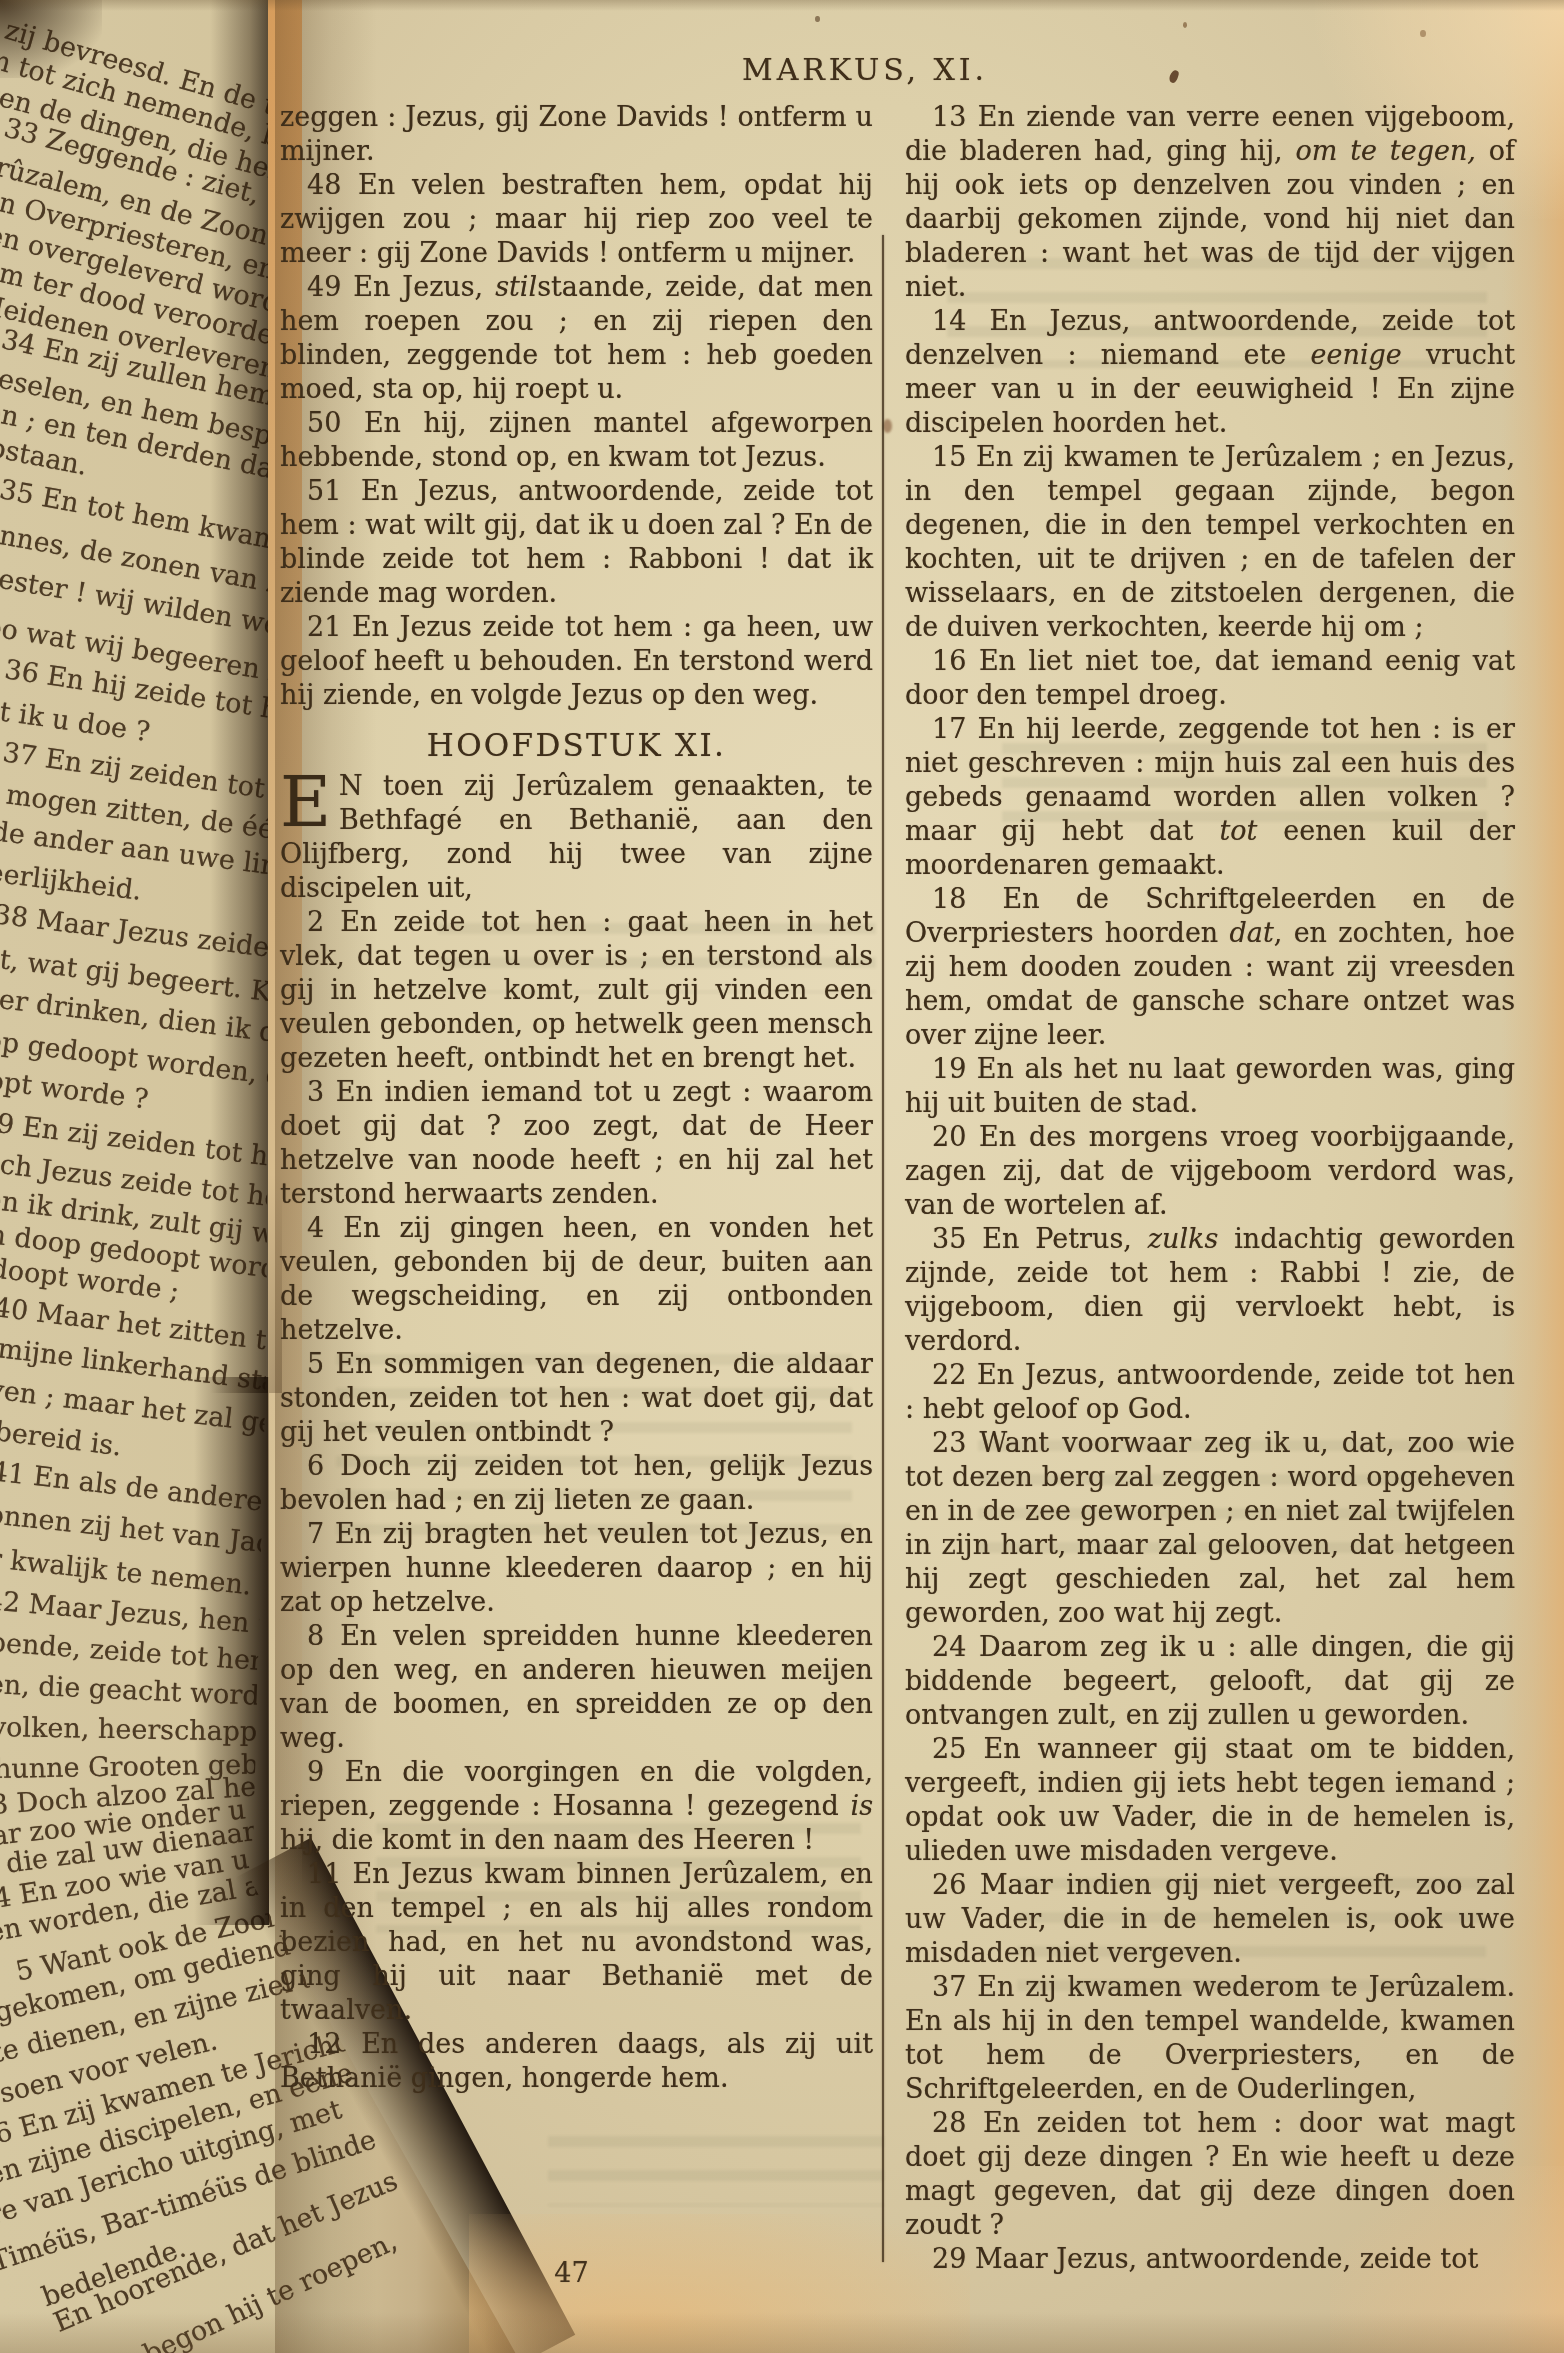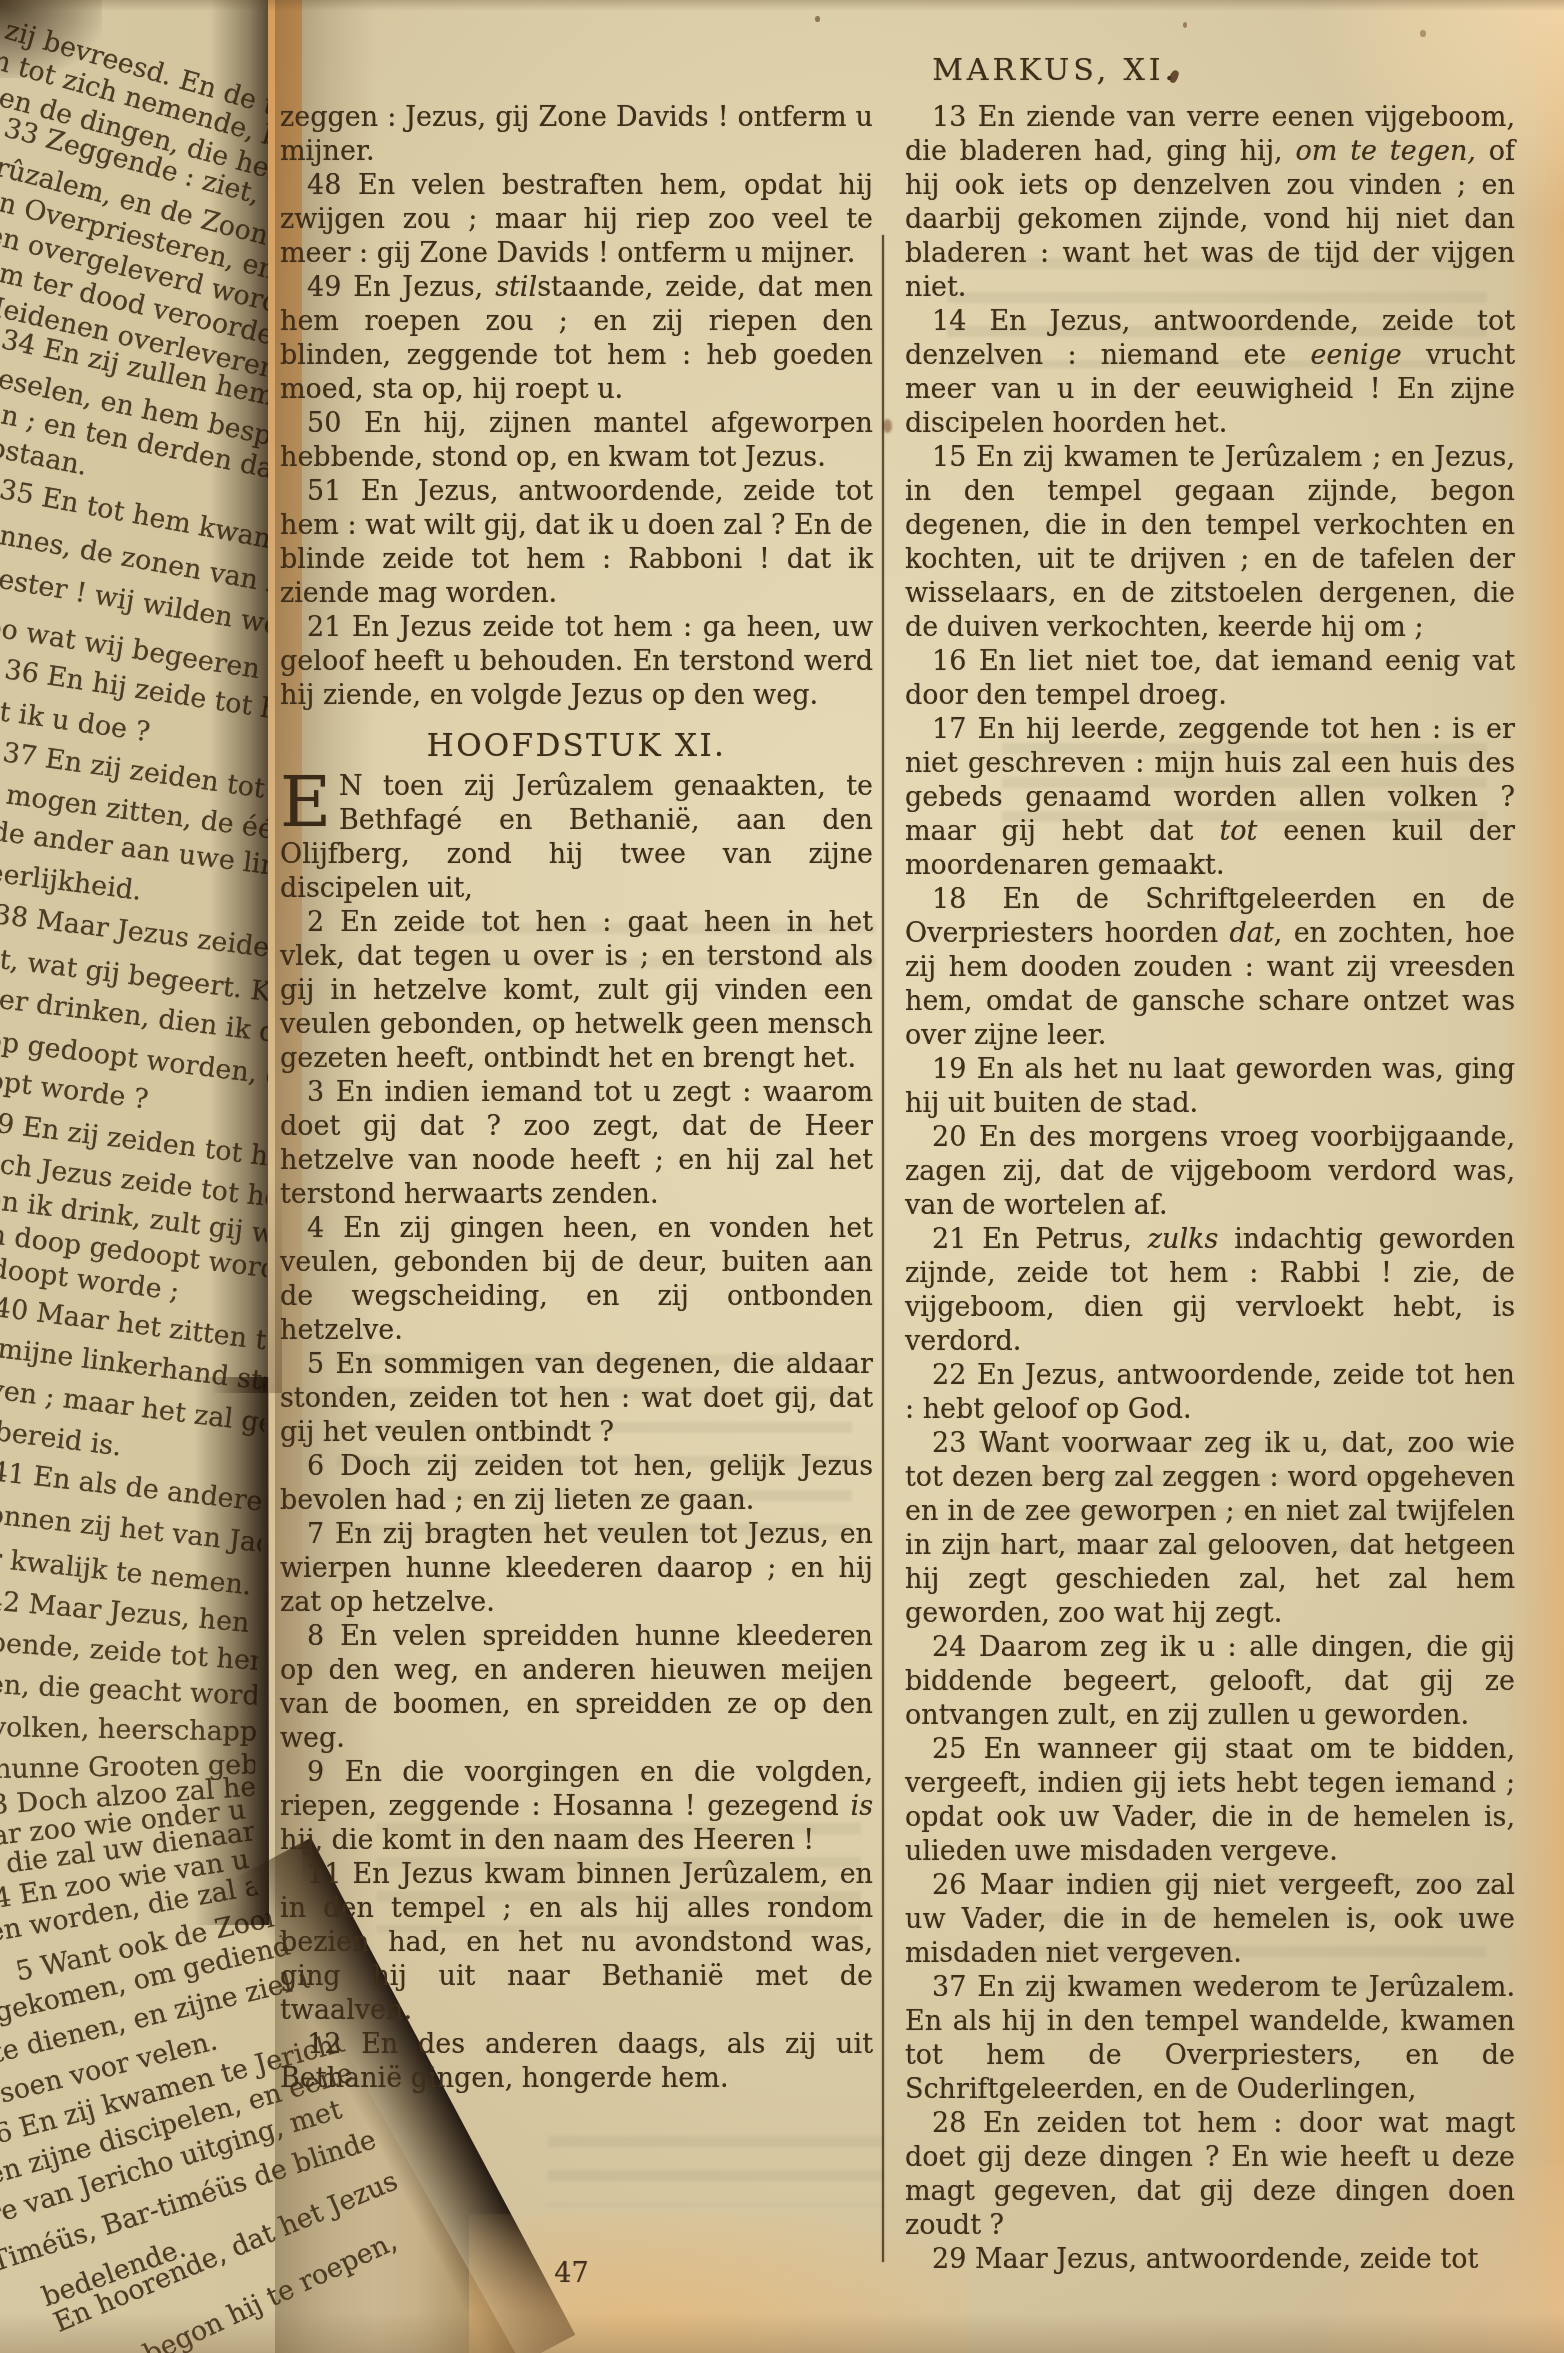--- a/index.html
+++ b/index.html
@@ -30,21 +30,21 @@
         background:linear-gradient(90deg,rgba(80,55,25,.35),rgba(80,55,25,.12) 55%,rgba(80,55,25,0));}
   #rightedge{position:absolute;right:0;top:0;width:63px;height:100%;
         background:linear-gradient(270deg,#dfb379 0%,rgba(223,179,121,.38) 50%,rgba(223,179,121,0) 100%);}
   #trcorner{position:absolute;right:0;top:0;width:250px;height:219px;
         background:radial-gradient(at 100% 0%,rgba(243,216,170,.9),rgba(243,216,170,.4) 48%,transparent 72%);}
   #brcorner{position:absolute;right:0;bottom:0;width:235px;height:188px;
         background:radial-gradient(at 100% 100%,rgba(230,193,144,.8),rgba(230,193,144,.3) 55%,transparent 80%);}
   #topshade{position:absolute;left:0;top:0;width:100%;height:11px;background:linear-gradient(180deg,rgba(90,68,38,.28),transparent);}
   #bottomshade{position:absolute;left:0;bottom:0;width:100%;height:42px;background:linear-gradient(0deg,rgba(110,82,46,.28),transparent);}
   
-  #header{position:absolute;left:552px;top:52px;width:626px;text-align:right;
+  #header{position:absolute;left:552px;top:52px;width:626px;text-align:center;
         font-size:30px;letter-spacing:3.9px;color:#402f1a;text-shadow:0 0 0.8px rgba(64,47,26,.6);}
   .col{position:absolute;top:100px;font-size:27px;line-height:34px;color:#3e2e1a;
         text-align:justify;text-shadow:0 0 0.8px rgba(62,46,26,.55);}
   #col-left{left:280px;width:593px;}
   #col-right{left:905px;width:610px;}
   .verse{margin:0;text-indent:27px;}
   .verse.noind{text-indent:0;}
   .it{font-style:italic;}
   #chap-heading{text-align:center;font-size:31px;letter-spacing:2.3px;margin:15.6px 0 7.8px;color:#3e2e1a;}
   #dropcap{float:left;font-size:70px;line-height:58px;margin:3.9px 7.8px 0 0;color:#3a2b18;}
@@ -188,21 +188,21 @@
   <div class="col" id="col-right">
     <div>
         <p class="verse"><span>13 En ziende van verre eenen vijgeboom, die bladeren had, ging hij, </span><span class="it">om te tegen,</span><span> of hij ook iets op denzelven zou vinden ;  en daarbij gekomen zijnde, vond hij niet dan bladeren :  want het was de tijd der vijgen niet.</span></p>
         <p class="verse"><span>14 En Jezus, antwoordende, zeide tot denzelven :  niemand ete </span><span class="it">eenige</span><span> vrucht meer van u in der eeuwigheid !   En zijne discipelen hoorden het.</span></p>
         <p class="verse"><span>15 En zij kwamen te Jerûzalem ;  en Jezus, in den tempel gegaan zijnde, begon degenen, die in den tempel verkochten en kochten, uit te drijven ;  en de tafelen der wisselaars, en de zitstoelen dergenen, die de duiven verkochten, keerde hij om ;</span></p>
         <p class="verse"><span>16 En liet niet toe, dat iemand eenig vat door den tempel droeg.</span></p>
         <p class="verse"><span>17 En hij leerde, zeggende tot hen :  is er niet geschreven :  mijn huis zal een huis des gebeds genaamd worden allen volken ?  maar gij hebt dat </span><span class="it">tot</span><span> eenen kuil der moordenaren gemaakt.</span></p>
         <p class="verse"><span>18 En de Schriftgeleerden en de Overpriesters hoorden </span><span class="it">dat</span><span>, en zochten, hoe zij hem dooden zouden :  want zij vreesden hem, omdat de gansche schare ontzet was over zijne leer.</span></p>
         <p class="verse"><span>19 En als het nu laat geworden was, ging hij uit buiten de stad.</span></p>
         <p class="verse"><span>20 En des morgens vroeg voorbijgaande, zagen zij, dat de vijgeboom verdord was, van de wortelen af.</span></p>
-        <p class="verse"><span>21 En Petrus, </span><span class="it">zulks</span><span> indachtig geworden zijnde, zeide tot hem :  Rabbi !  zie, de vijgeboom, dien gij vervloekt hebt, is verdord.</span></p>
+        <p class="verse"><span>35 En Petrus, </span><span class="it">zulks</span><span> indachtig geworden zijnde, zeide tot hem :  Rabbi !  zie, de vijgeboom, dien gij vervloekt hebt, is verdord.</span></p>
         <p class="verse"><span>22 En Jezus, antwoordende, zeide tot hen :  hebt geloof op God.</span></p>
         <p class="verse"><span>23 Want voorwaar zeg ik u, dat, zoo wie tot dezen berg zal zeggen :  word opgeheven en in de zee geworpen ;  en niet zal twijfelen in zijn hart, maar zal gelooven, dat hetgeen hij zegt geschieden zal, het zal hem geworden, zoo wat hij zegt.</span></p>
         <p class="verse"><span>24 Daarom zeg ik u :  alle dingen, die gij biddende begeert, gelooft, dat gij ze ontvangen zult, en zij zullen u geworden.</span></p>
         <p class="verse"><span>25 En wanneer gij staat om te bidden, vergeeft, indien gij iets hebt tegen iemand ;  opdat ook uw Vader, die in de hemelen is, ulieden uwe misdaden vergeve.</span></p>
         <p class="verse"><span>26 Maar indien gij niet vergeeft, zoo zal uw Vader, die in de hemelen is, ook uwe misdaden niet vergeven.</span></p>
         <p class="verse"><span>37 En zij kwamen wederom te Jerûzalem.   En als hij in den tempel wandelde, kwamen tot hem de Overpriesters, en de Schriftgeleerden, en de Ouderlingen,</span></p>
         <p class="verse"><span>28 En zeiden tot hem :  door wat magt doet gij deze dingen ?   En wie heeft u deze magt gegeven, dat gij deze dingen doen zoudt ?</span></p>
         <p class="verse"><span>29 Maar Jezus, antwoordende, zeide tot</span></p>
       </div>
   </div>

